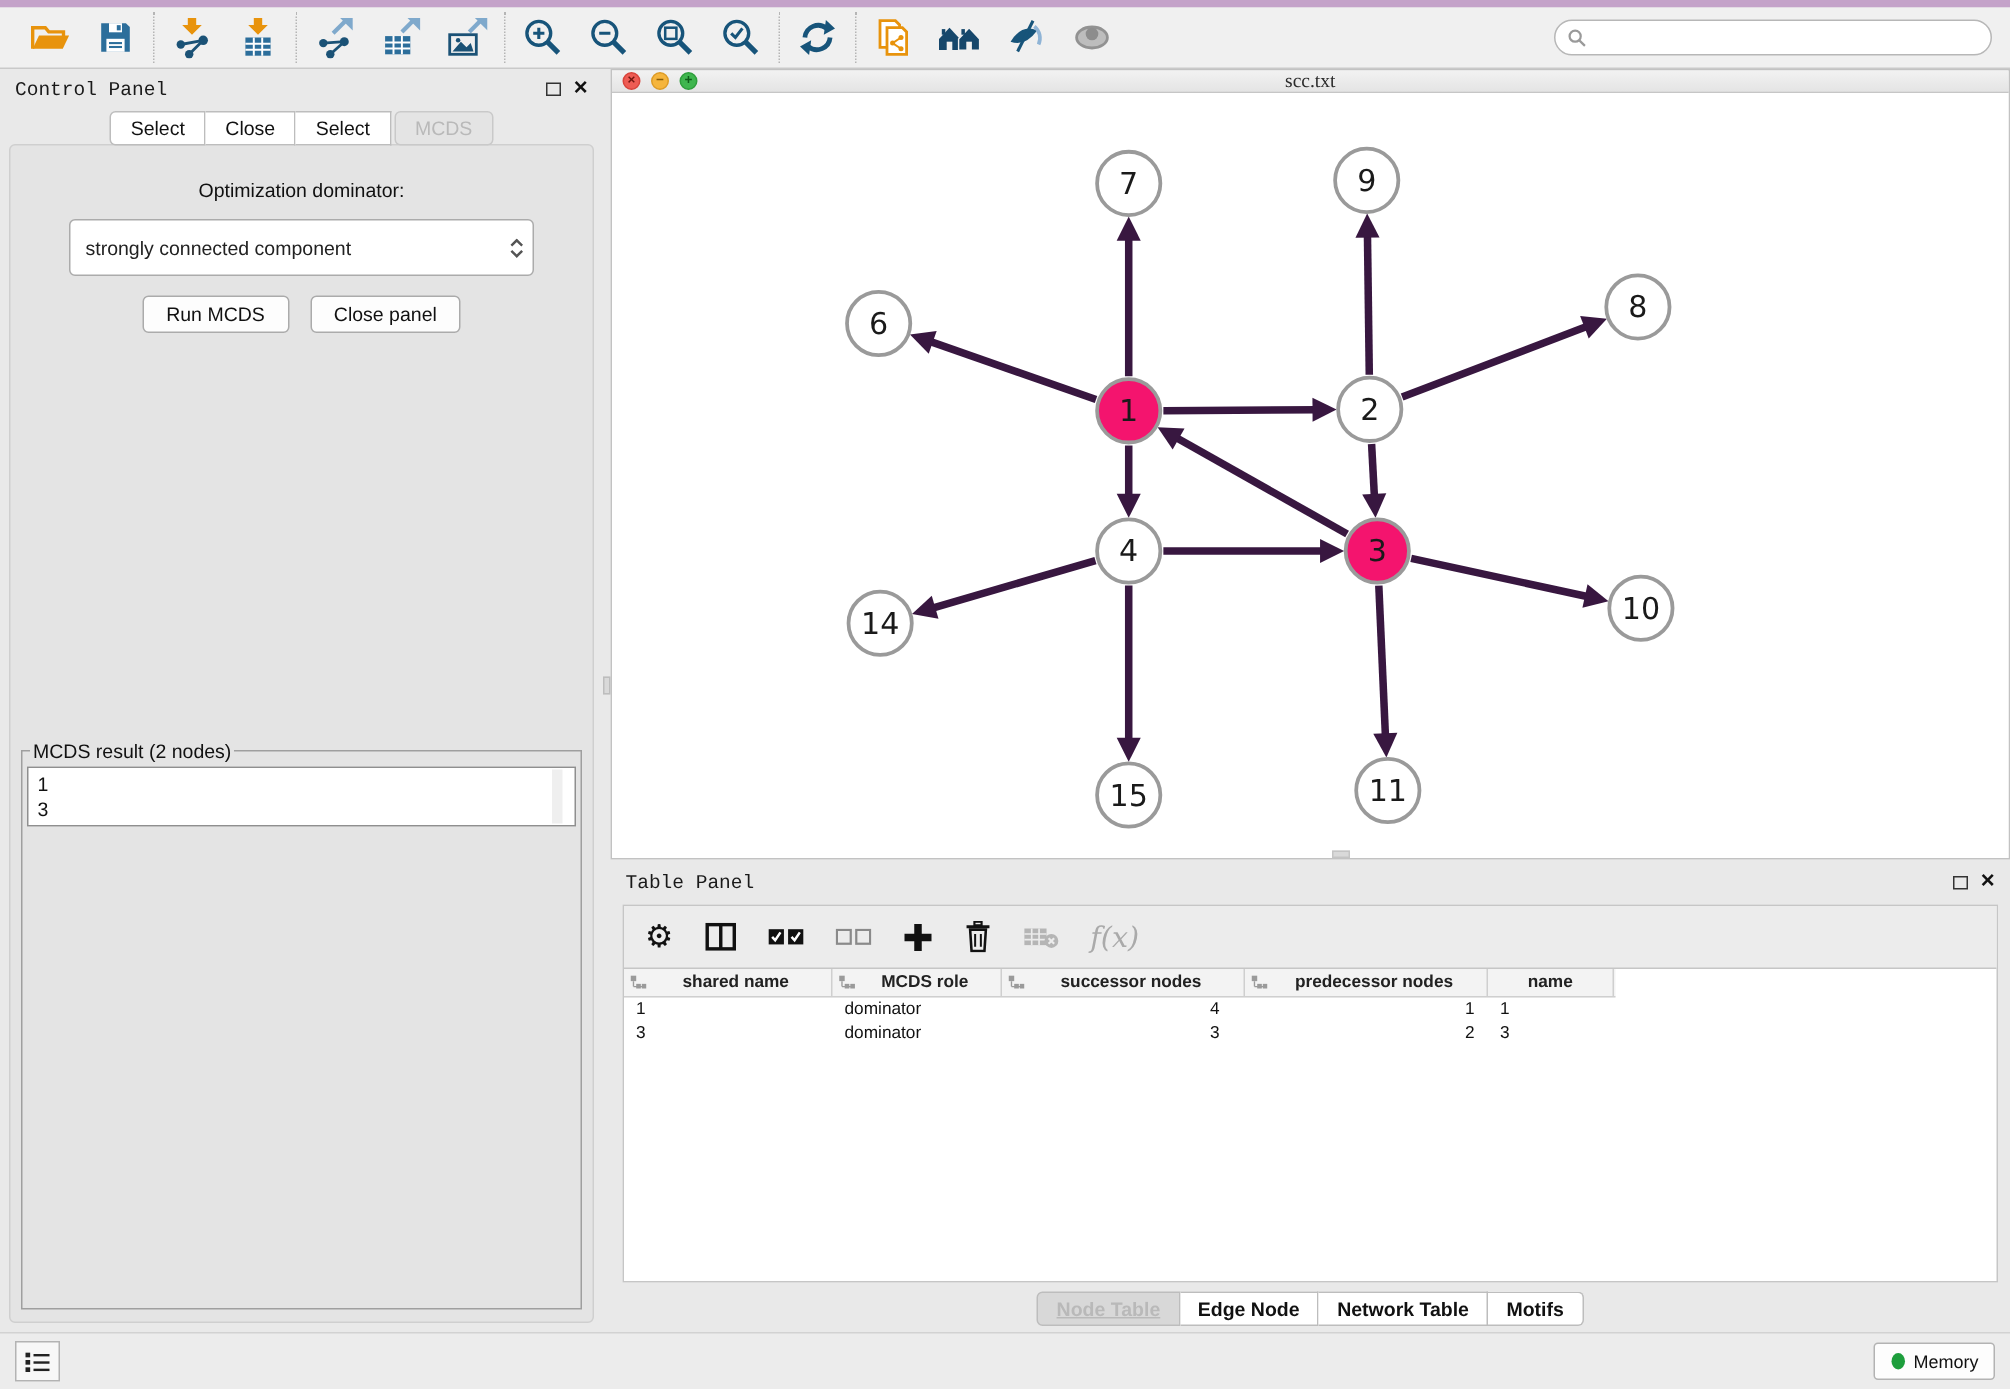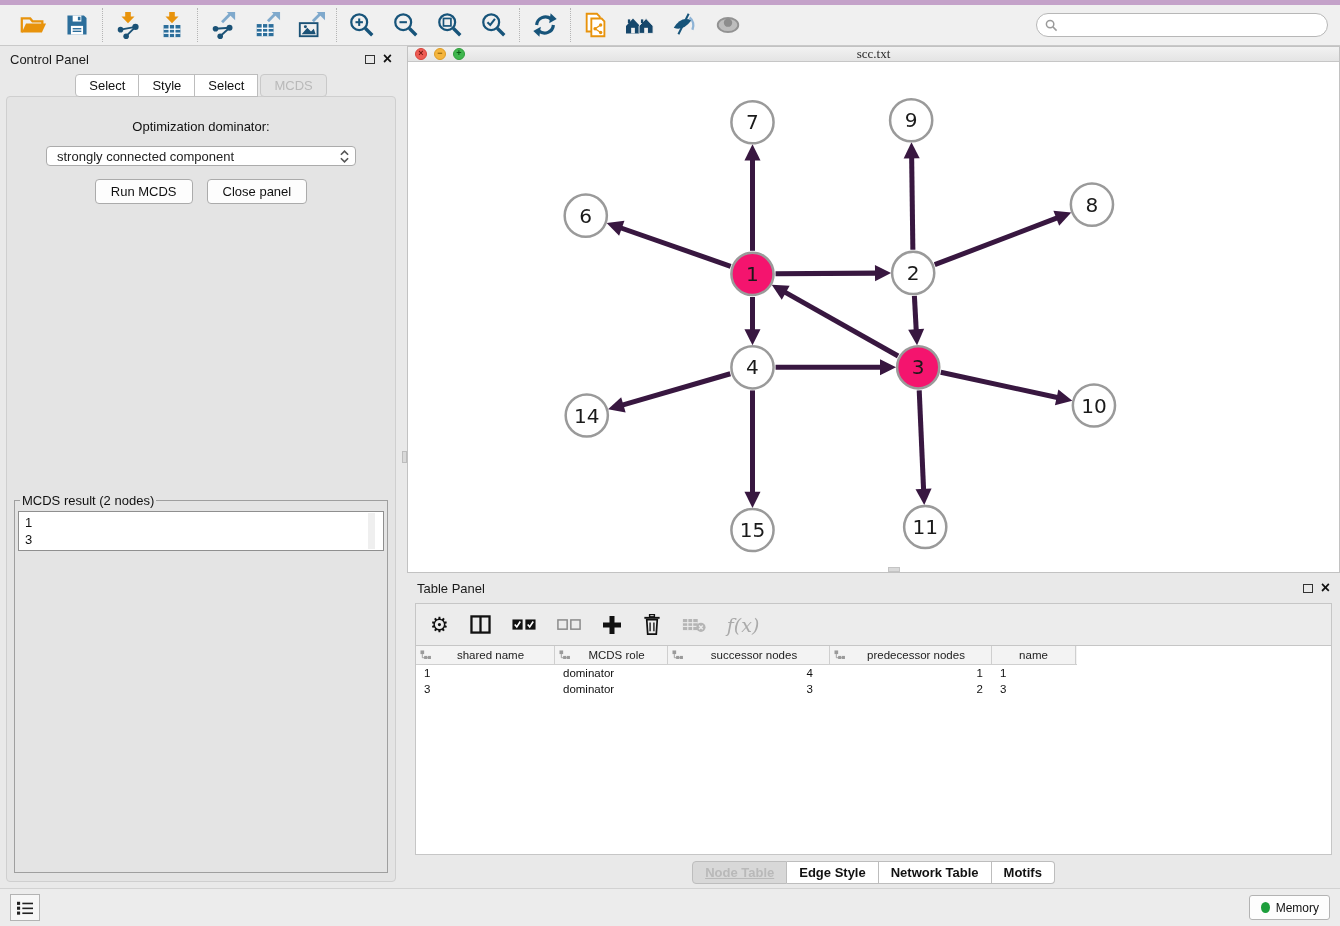--- a/index.html
+++ b/index.html
@@ -26,35 +26,35 @@
   .search-wrap { margin-left:auto; margin-right:4px; }
   .search-box { width:292px; height:24px; border:1px solid #b7b7b7; border-radius:12px; background:#fff;
                 display:flex; align-items:center; padding:0 8px; gap:5px; }
   .search-box input { border:none; outline:none; flex:1; font-size:12px; background:transparent; font-family:"Liberation Sans",sans-serif; }
 
   
   .main { flex:1; display:flex; min-height:0; }
 
   
   .control-panel { width:402px; display:flex; flex-direction:column; padding-bottom:4px; }
-  .panel-header { height:26px; display:flex; align-items:center; padding:0 10px; }
+  .panel-header { height:26px; display:flex; align-items:center; padding:0 10px;font-family:Liberation Mono, monospace; }
   .panel-title { font-size:13px; color:#1a1a1a; }
   .panel-header-icons { margin-left:auto; display:flex; align-items:center; gap:8px; }
   .float-icon { width:10px; height:9px; border:1.5px solid #333; display:inline-block; }
   .close-icon { font-size:16px; font-weight:bold; color:#111; line-height:1; }
 
   .cp-tabs { display:flex; justify-content:center; margin-top:2px; position:relative; z-index:2; }
   .cp-tab { background:#fff; border:1px solid #bdbdbd; border-left:none; padding:3px 13px; font-size:13px; color:#111; }
   .cp-tab:first-child { border-left:1px solid #bdbdbd; border-radius:4px 0 0 4px; }
   .cp-tab.selected { background:#e4e4e4; color:#b9b9b9; border:1px solid #c9c9c9; border-radius:4px; margin-left:2px; }
 
   .cp-content { flex:1; margin:-1px 6px 2px 6px; background:#e4e4e4; border:1px solid #cfcfcf; border-radius:4px;
                 display:flex; flex-direction:column; align-items:center; padding-top:22px; min-height:0; }
   .opt-label { font-size:13px; color:#111; }
-  .dropdown { margin-top:12px; width:310px; height:20px; background:#fff; border:1px solid #ababab; border-radius:4px;
+  .dropdown { margin-top:12px; width:310px; height:38px; background:#fff; border:1px solid #ababab; border-radius:4px;
               display:flex; align-items:center; padding:0 6px 0 10px; }
   .dropdown-value { flex:1; font-size:13px; }
   .stepper { display:flex; flex-direction:column; align-items:center; line-height:0; gap:1px; }
   .stepper svg { display:block; }
   .cp-buttons { margin-top:13px; display:flex; gap:14px; }
   .btn { background:#fdfdfd; border:1px solid #ababab; border-radius:4px; height:25px; padding:0 15px;
          font-size:13px; color:#111; font-family:"Liberation Sans",sans-serif; }
   .cp-spacer { flex:1; }
   .result-fieldset { width:374px; height:380px; border:1px solid #9f9f9f; margin-bottom:8px;
                      padding:3px; background:#e4e4e4; }
@@ -88,21 +88,21 @@
   .table-panel { flex:1; display:flex; flex-direction:column; margin-top:2px; min-height:0; }
   .tp-body { margin:2px 8px 0 8px; flex:1; border:1px solid #c6c6c6; background:#fff;
              display:flex; flex-direction:column; min-height:0; }
   .tp-toolbar { height:42px; background:#ececec; border-bottom:1px solid #c6c6c6;
                 display:flex; align-items:center; gap:21px; padding:0 14px; }
   .tp-tool { display:flex; align-items:center; justify-content:center; }
   .gear-glyph { font-size:21px; color:#111; line-height:1; }
   .fx-glyph { font-family:"DejaVu Serif", serif; font-style:italic; font-size:19px; color:#aaa; }
 
   .tbl-header { display:grid; grid-template-columns:139px 113px 162px 162px 84px; height:19px;
-                background:#f3f3f3; border-bottom:1px solid #cfcfcf; width:661px; }
+                background:#f3f3f3; border-bottom:1px solid #cfcfcf; width:661px;font-weight:bold; }
   .th { display:flex; align-items:center; border-right:1px solid #cfcfcf; font-size:11.5px; color:#222; padding:0 4px; }
   .th .th-label { flex:1; text-align:center; }
   .tbl-row { display:grid; grid-template-columns:139px 113px 162px 162px 84px; height:16px; font-size:11.5px; color:#111; }
   .td { display:flex; align-items:center; padding:0 8px; }
   .td.r16 { justify-content:flex-end; padding-right:17px; }
   .td.r9 { justify-content:flex-end; padding-right:9px; }
   .tbl-rest { flex:1; }
 
   .tp-tabs { display:flex; justify-content:center; padding:6px 0 4px 0; }
   .tp-tab { background:#fff; border:1px solid #bdbdbd; border-left:none; padding:3px 12px; font-size:13px; font-weight:bold; color:#111; }
@@ -296,21 +296,21 @@
     <div class="control-panel">
       <div class="panel-header">
         <span class="panel-title">Control Panel</span>
         <span class="panel-header-icons">
           <span class="float-icon"></span>
           <span class="close-icon">×</span>
         </span>
       </div>
       <div class="cp-tabs">
         <span class="cp-tab">Select</span>
-        <span class="cp-tab">Style</span>
+        <span class="cp-tab">Close</span>
         <span class="cp-tab">Select</span>
         <span class="cp-tab selected">MCDS</span>
       </div>
       <div class="cp-content">
         <div class="opt-label">Optimization dominator:</div>
         <div class="dropdown">
           <span class="dropdown-value">strongly connected component</span>
           <span class="stepper">
             <svg width="9" height="6" viewBox="0 0 10 6">
                 <polyline points="1,5 5,1 9,5" fill="none" stroke="#555" stroke-width="1.8"></polyline>
@@ -522,21 +522,21 @@
             <div class="td">3</div>
             <div class="td">dominator</div>
             <div class="td r16">3</div>
             <div class="td r9">2</div>
             <div class="td">3</div>
           </div>
           <div class="tbl-rest"></div>
         </div>
         <div class="tp-tabs">
           <span class="tp-tab selected">Node Table</span>
-          <span class="tp-tab">Edge Style</span>
+          <span class="tp-tab">Edge Node</span>
           <span class="tp-tab">Network Table</span>
           <span class="tp-tab">Motifs</span>
         </div>
       </div>
     </div>
   </div>
 
   <div class="statusbar">
     <span class="list-btn">
       <svg width="18" height="16" viewBox="0 0 20 18">

